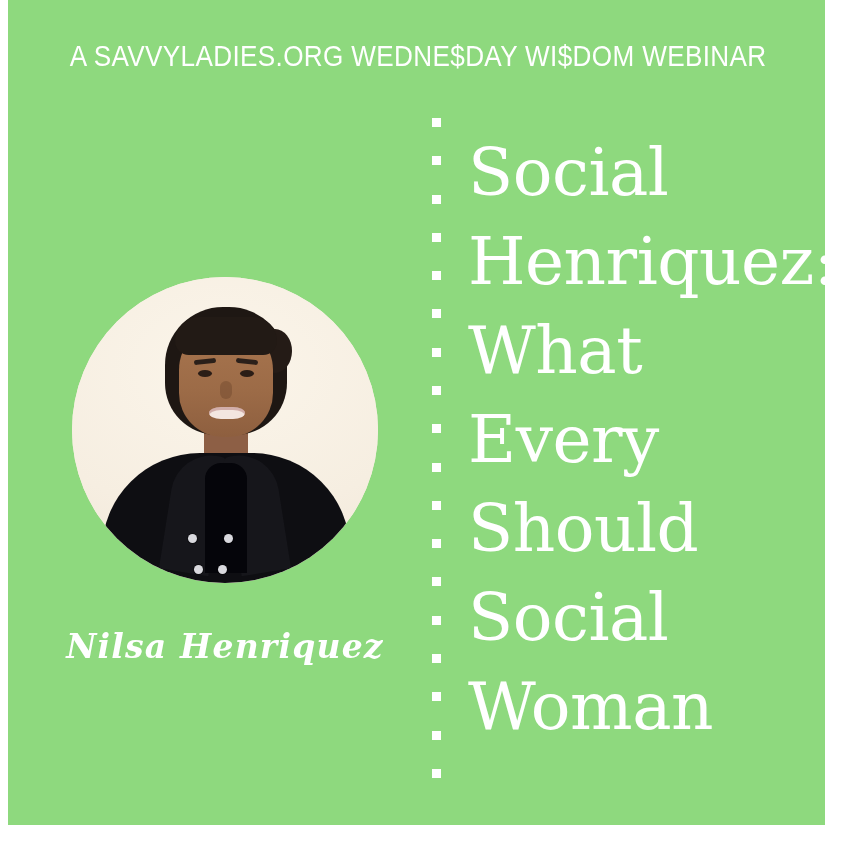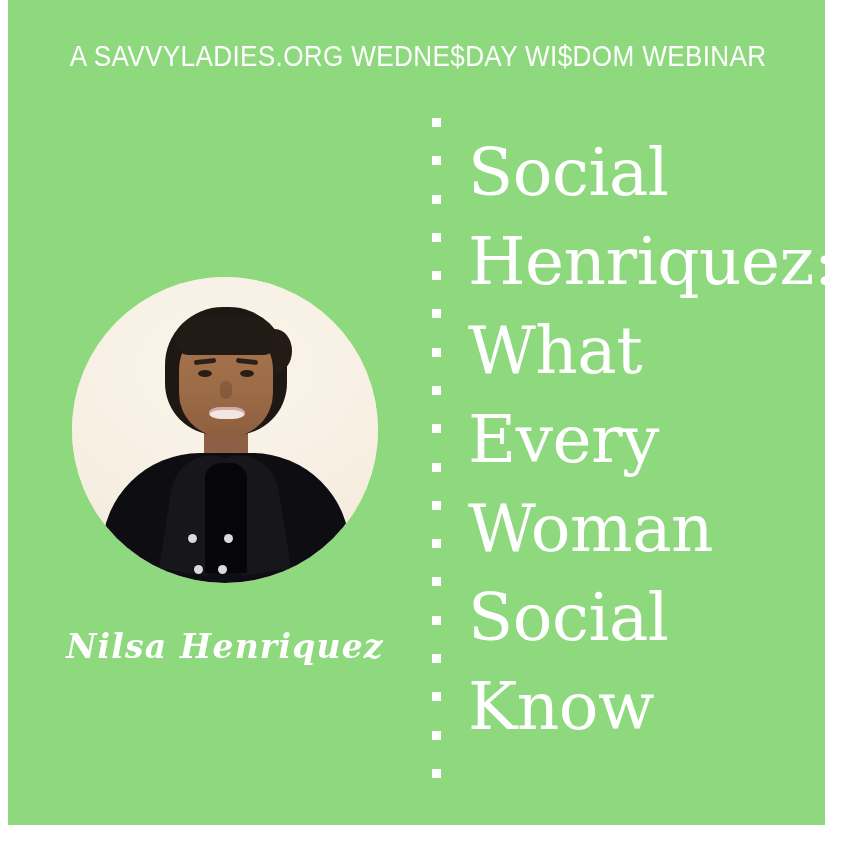--- a/index.html
+++ b/index.html
@@ -293,19 +293,19 @@
       <div class="dot"></div>
       <div class="dot"></div>
       <div class="dot"></div>
     </div>
 
     <div id="title">
       <div class="tline">Social</div>
       <div class="tline">Henriquez:</div>
       <div class="tline">What</div>
       <div class="tline">Every</div>
+      <div class="tline">Should</div>
+      <div class="tline">Social</div>
       <div class="tline">Woman</div>
-      <div class="tline">Social</div>
-      <div class="tline">Know</div>
     </div>
 
   </div>
 </div>
 
 </body></html>

